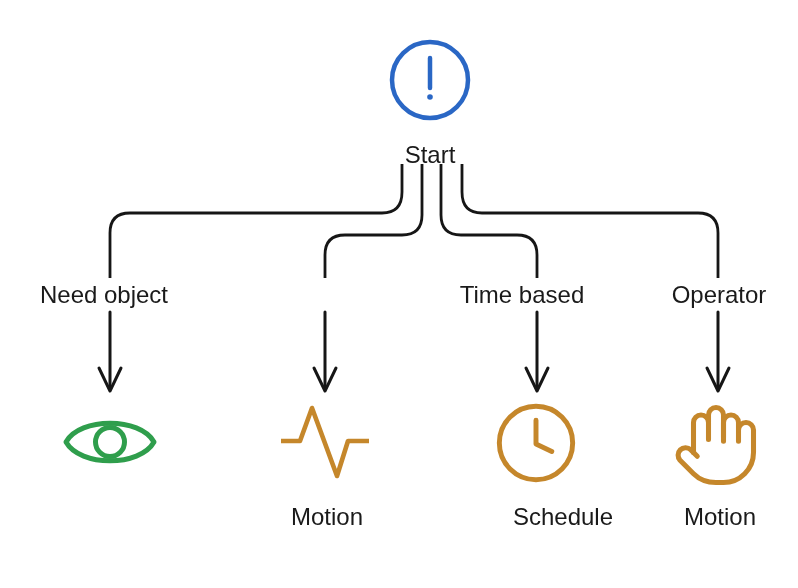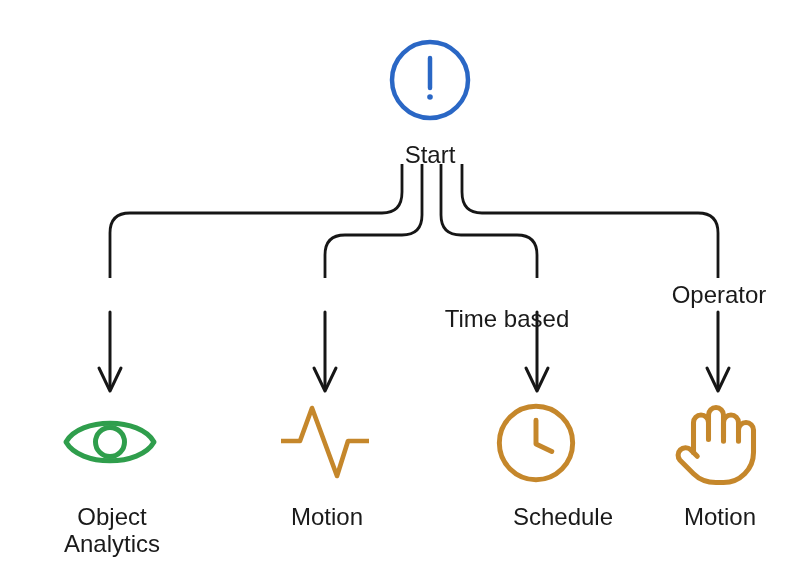--- a/index.html
+++ b/index.html
@@ -50,21 +50,22 @@
   </svg>
 
   <svg class="icon" style="left:388px;top:38px;" width="84" height="84" viewBox="0 0 84 84">
     <circle cx="42" cy="42" r="38" fill="none" stroke="var(--blue,#2a67c5)" stroke-width="4.5"></circle>
     <line x1="42" y1="20" x2="42" y2="50" stroke="var(--blue,#2a67c5)" stroke-width="4.5" stroke-linecap="round"></line>
     <circle cx="42" cy="59" r="2.8" fill="var(--blue,#2a67c5)"></circle>
   </svg>
   <div class="lbl" style="left:430px;top:141px;"></div>
   <div class="lbl" style="left:430px;top:141px;">Start</div>
 
-  <div class="lbl" style="left:507px;top:281px;margin-top:24px;">Time based</div>
+  <div class="lbl" style="left:104px;top:281px;">Need object</div>
+  <div class="lbl" style="left:522px;top:281px;">Time based</div>
   <div class="lbl" style="left:719px;top:281px;text-align:right;">Operator</div>
 
   <svg class="icon" style="left:63px;top:407px;" width="94" height="70" viewBox="0 0 94 70">
     <path d="M3 35 C 17 10 77 10 91 35 C 77 60 17 60 3 35 Z" fill="none" stroke="var(--green,#2f9e4c)" stroke-width="5" stroke-linejoin="round"></path>
     <circle cx="47" cy="35" r="14.5" fill="none" stroke="var(--green,#2f9e4c)" stroke-width="5"></circle>
   </svg>
 
   <svg class="icon" style="left:280px;top:400px;" width="90" height="82" viewBox="0 0 90 82">
     <polyline points="1,41 20,41 32,8 57,76 68,41 89,41" fill="none" stroke="var(--amber,#c5872b)" stroke-width="4.6" stroke-linejoin="round"></polyline>
   </svg>
@@ -76,18 +77,17 @@
 
   <svg class="icon" style="left:671px;top:397px;" width="90" height="96" viewBox="0 0 24 24">
     <g fill="none" stroke="var(--amber,#c5872b)" stroke-width="1.35" stroke-linecap="round" stroke-linejoin="round">
       <path d="M18 11V6a2 2 0 0 0-4 0v5"></path>
       <path d="M14 10V4a2 2 0 0 0-4 0v2"></path>
       <path d="M10 10.5V6a2 2 0 0 0-4 0v8"></path>
       <path d="M18 8a2 2 0 1 1 4 0v6a8 8 0 0 1-8 8h-2c-2.8 0-4.5-.86-5.99-2.34l-3.6-3.6a2 2 0 0 1 2.83-2.82L7 15"></path>
     </g>
   </svg>
 
-  <div class="lbl wrap" style="left:112px;top:503px;">Object Analytics</div>
   <div class="lbl" style="left:327px;top:503px;">Motion</div>
   <div class="lbl" style="left:539px;top:503px;margin-left:24px;">Schedule</div>
   <div class="lbl" style="left:720px;top:503px;">Motion</div>
 
 </div>
 
 </body></html>

